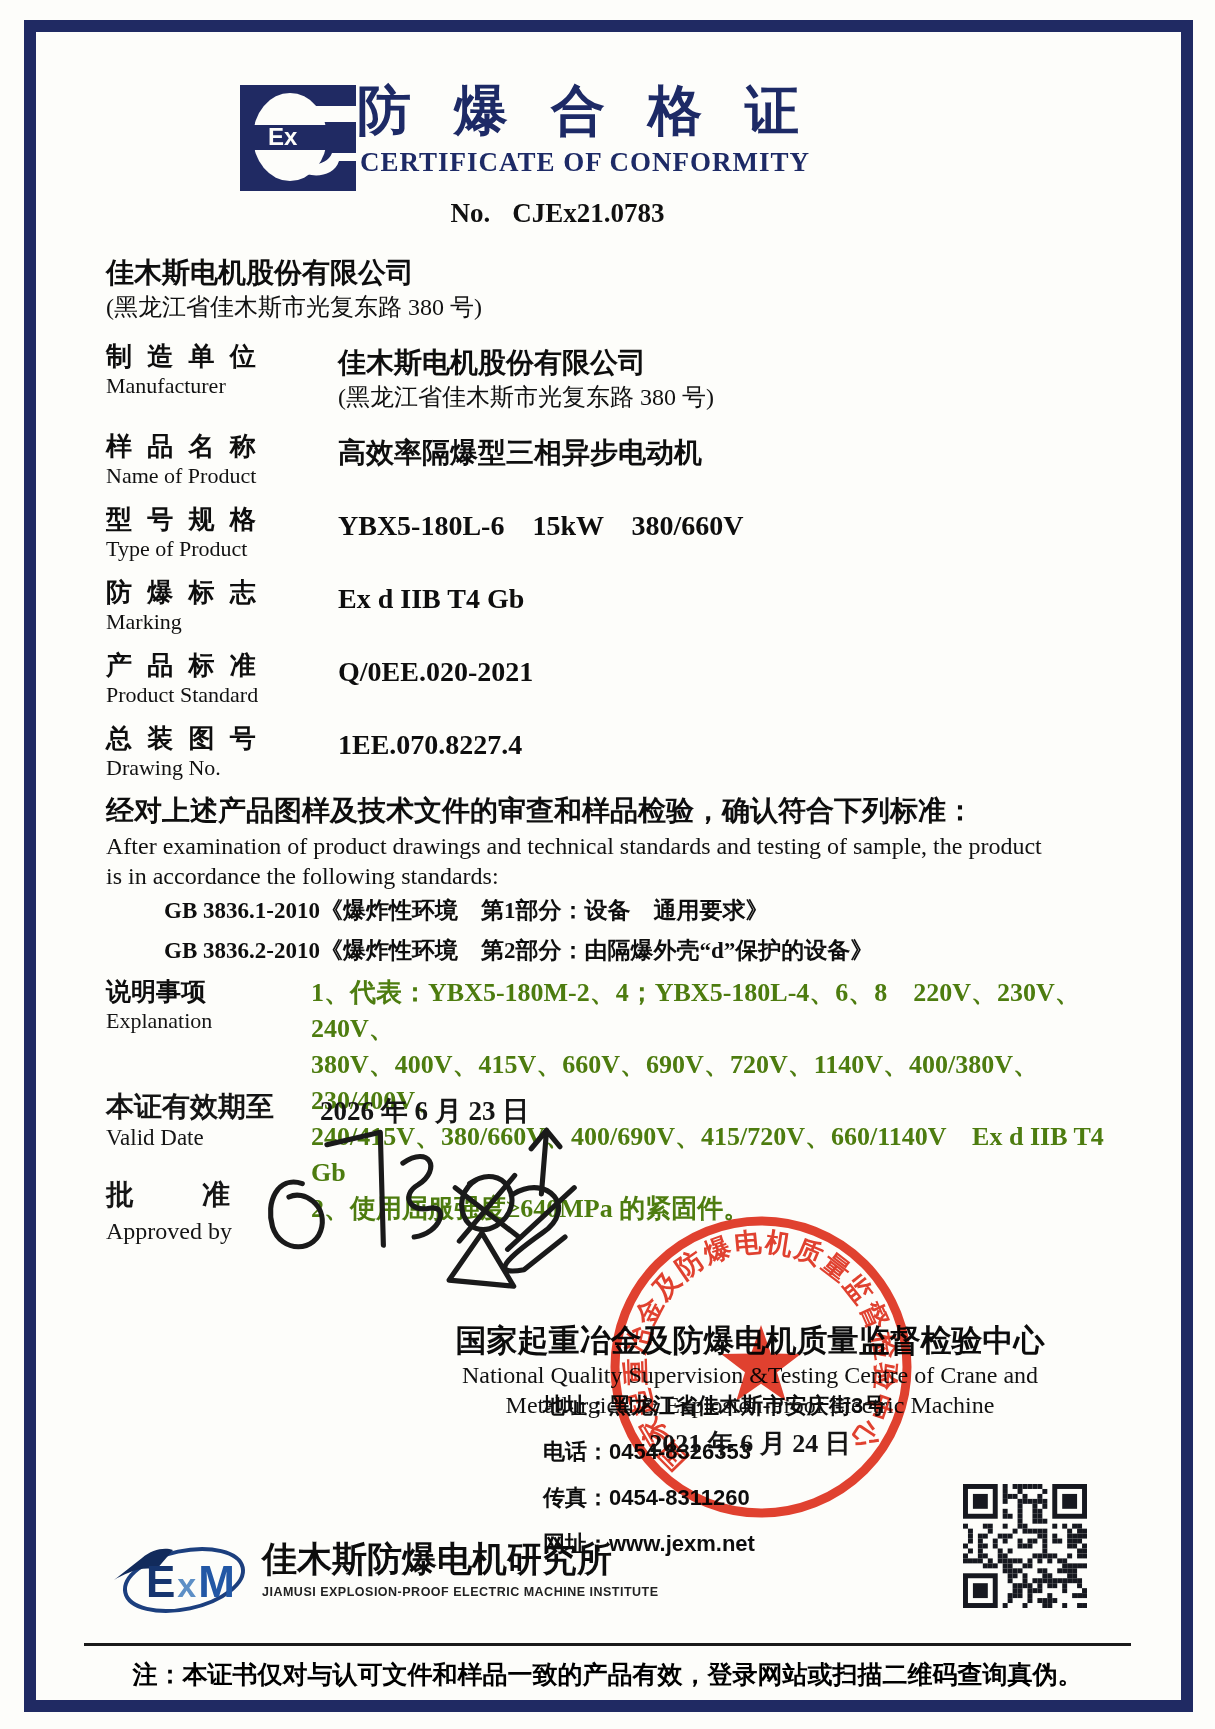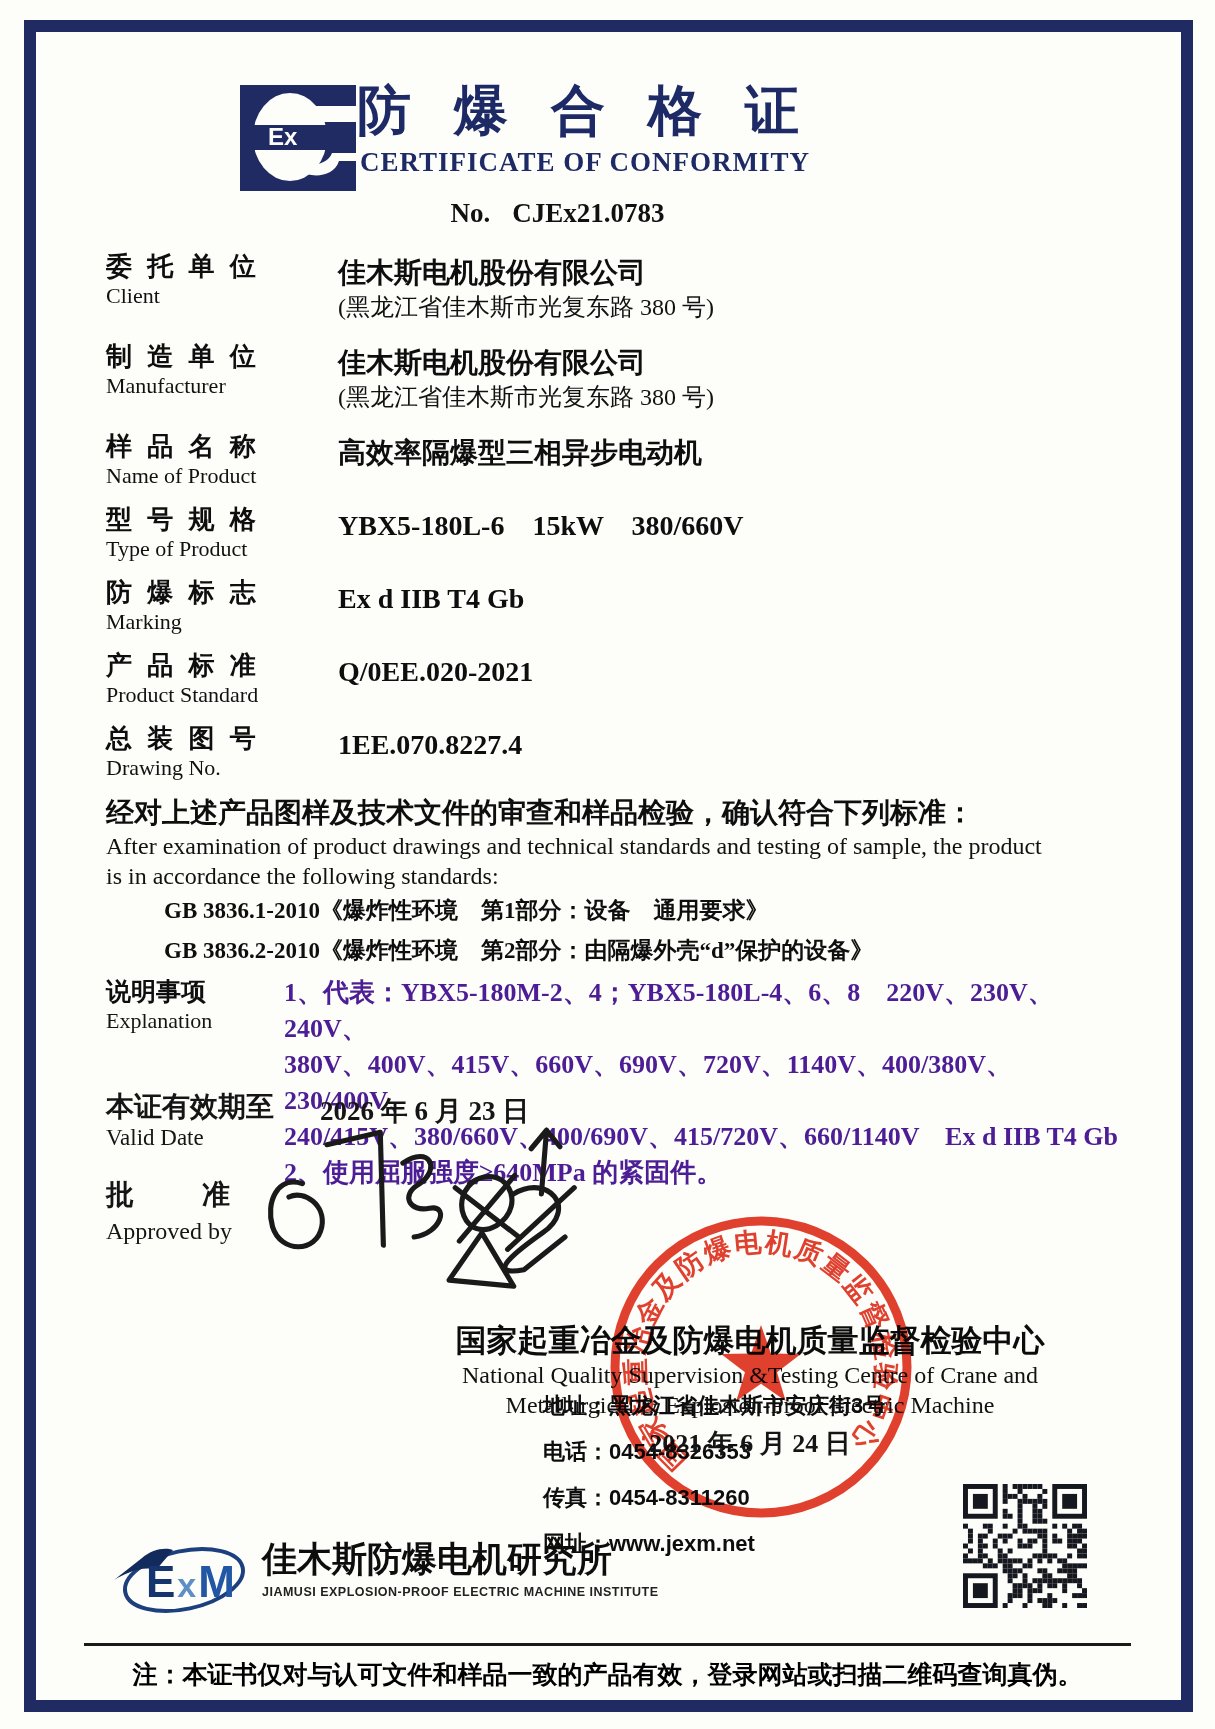--- a/index.html
+++ b/index.html
@@ -24,31 +24,31 @@
   .frow{display:flex;margin-bottom:14px;}
   .frow.tall{margin-bottom:18px;}
   .flabel{width:232px;flex:none;}
   .fcn{font-family:"Liberation Sans","DejaVu Sans",sans-serif;font-weight:bold;
     font-size:26px;line-height:32px;letter-spacing:4px;color:#0e0e0e;}
   .fen{font-size:22px;line-height:27px;color:#111;}
   .fval{flex:1;}
   .v1{font-weight:bold;font-size:28px;line-height:34px;color:#0e0e0e;margin-top:6px;}
   .v2{font-size:24px;line-height:30px;margin-top:2px;color:#111;}
   .v2:empty{display:none;}
-  .stmt-cn{font-family:Liberation Serif, serif;font-weight:bold;
+  .stmt-cn{font-family:Liberation Mono, monospace;font-weight:bold;
     font-size:28px;line-height:36px;color:#0e0e0e;}
   .stmt-en{font-size:24px;line-height:30px;color:#111;}
   .std-line{font-weight:bold;font-size:23px;line-height:40px;padding-left:58px;color:#0e0e0e;}
-  .expl{display:flex;margin-top:4px;}
+  .expl{display:flex;margin-top:4px;gap:39px;}
   .expl-label{width:148px;flex:none;}
   .expl-cn{font-family:"Liberation Sans","DejaVu Sans",sans-serif;font-weight:bold;
     font-size:25px;line-height:32px;color:#0e0e0e;}
   .expl-en{font-size:22px;line-height:28px;}
   .expl-text{flex:1;padding-left:18px;}
-  .expl-line{font-weight:bold;font-size:26px;line-height:36px;color:#4c1d95;margin-left:12px;}
+  .expl-line{font-weight:bold;font-size:26px;line-height:36px;color:#4d7c0f;}
   
   .valid{position:absolute;top:1090px;left:106px;}
   .valid-cn{font-family:"Liberation Sans","DejaVu Sans",sans-serif;font-weight:bold;font-size:28px;line-height:34px;}
   .valid-en{font-size:23px;line-height:28px;}
   .valid-value{position:absolute;top:1093px;left:320px;font-weight:bold;font-size:27px;}
   .approval{position:absolute;top:1178px;left:106px;}
   .appr-cn{font-family:"Liberation Sans","DejaVu Sans",sans-serif;font-weight:bold;
     font-size:28px;line-height:34px;letter-spacing:4px;}
   .appr-en{font-size:24px;line-height:30px;margin-top:4px;}
   .signature{position:absolute;left:238px;top:1120px;width:340px;height:195px;z-index:4;}
@@ -95,24 +95,20 @@
     <div class="title-cn">防 爆 合 格 证</div>
     <div class="title-en">CERTIFICATE OF CONFORMITY</div>
   </div>
   <div class="cert-no">
     <span>No.</span><span class="num">CJEx21.0783</span>
   </div>
 
   <div class="main">
 
     <div class="frow tall">
-      <div class="flabel">
-          <div class="fcn">委 托 单 位</div>
-          <div class="fen">Client</div>
-        </div>
       <div class="fval">
           <div class="v1">佳木斯电机股份有限公司</div>
           <div class="v2">(黑龙江省佳木斯市光复东路 380 号)</div>
         </div>
     </div>
 
     <div class="frow tall">
       <div class="flabel">
           <div class="fcn">制 造 单 位</div>
           <div class="fen">Manufacturer</div>

